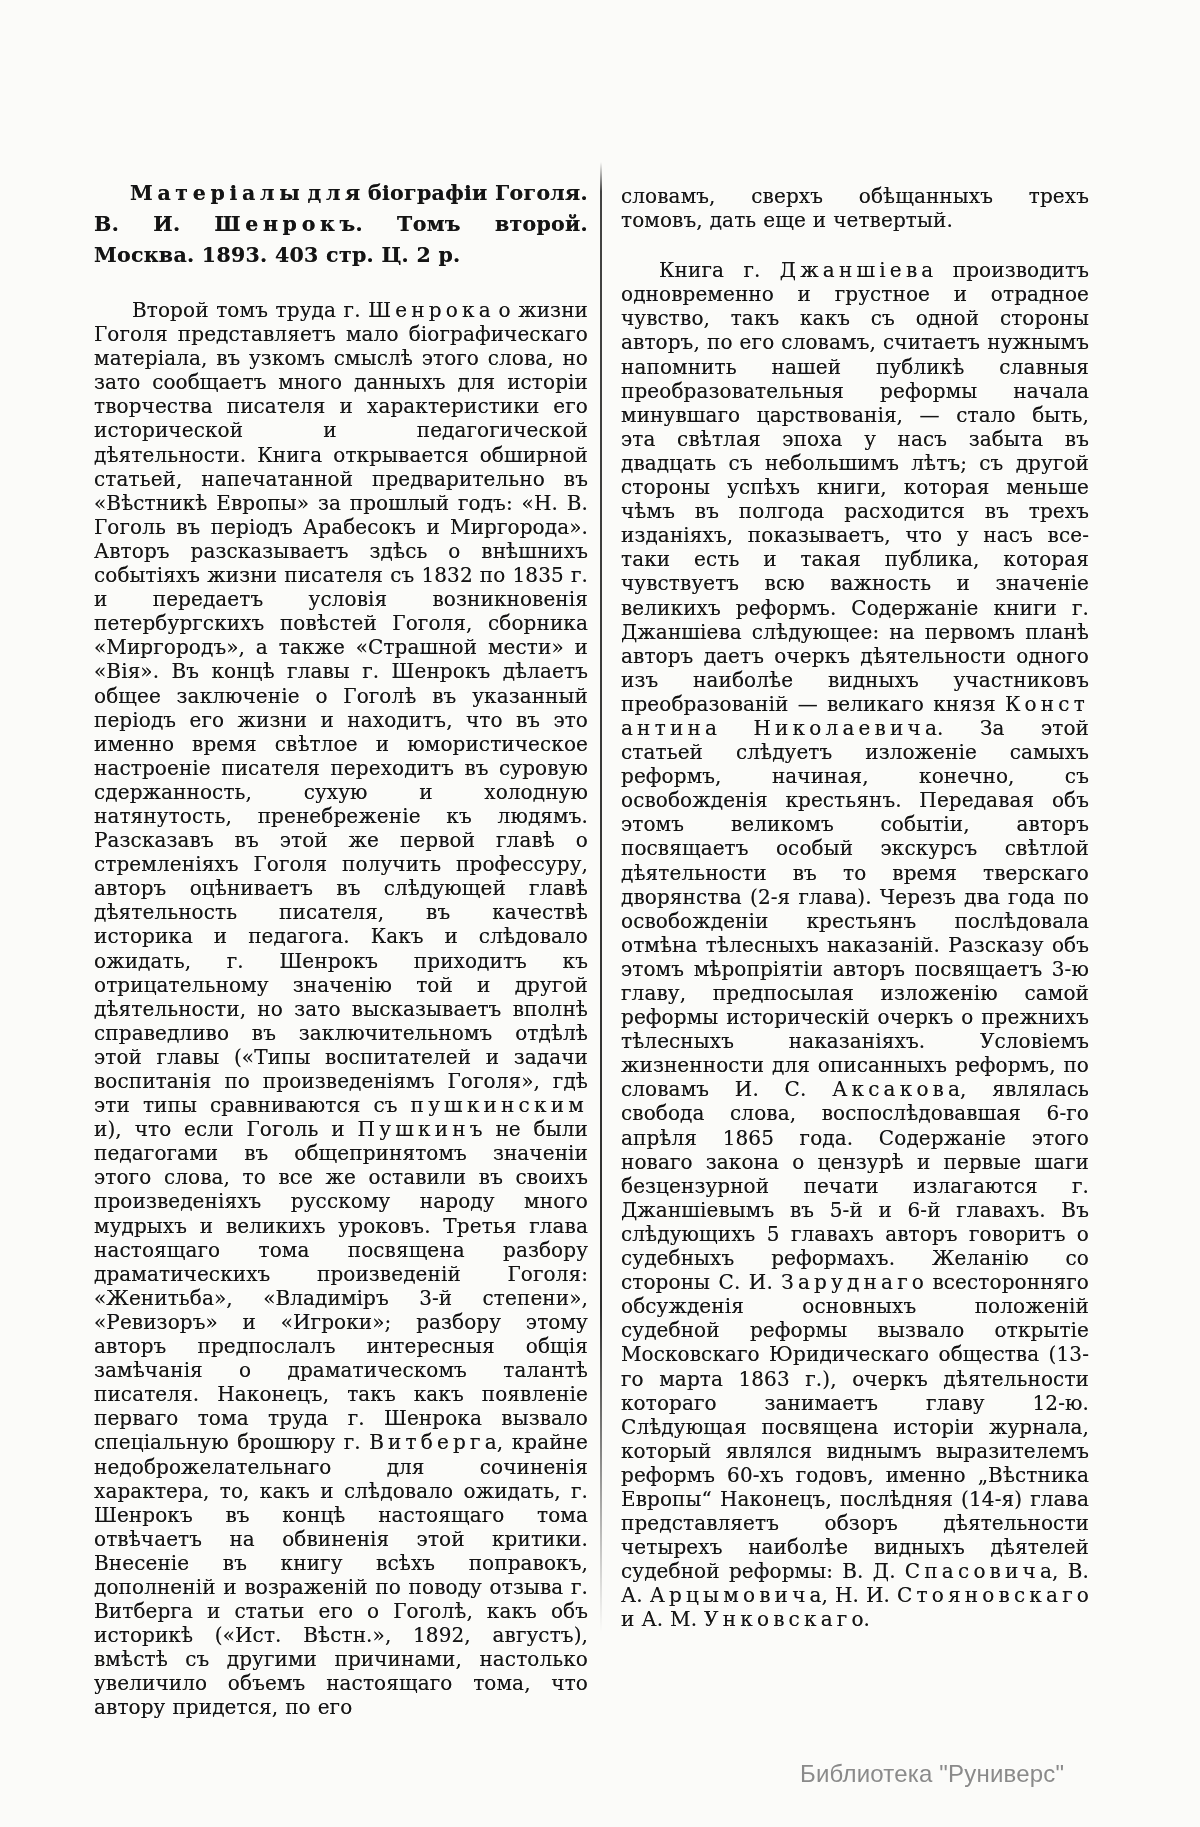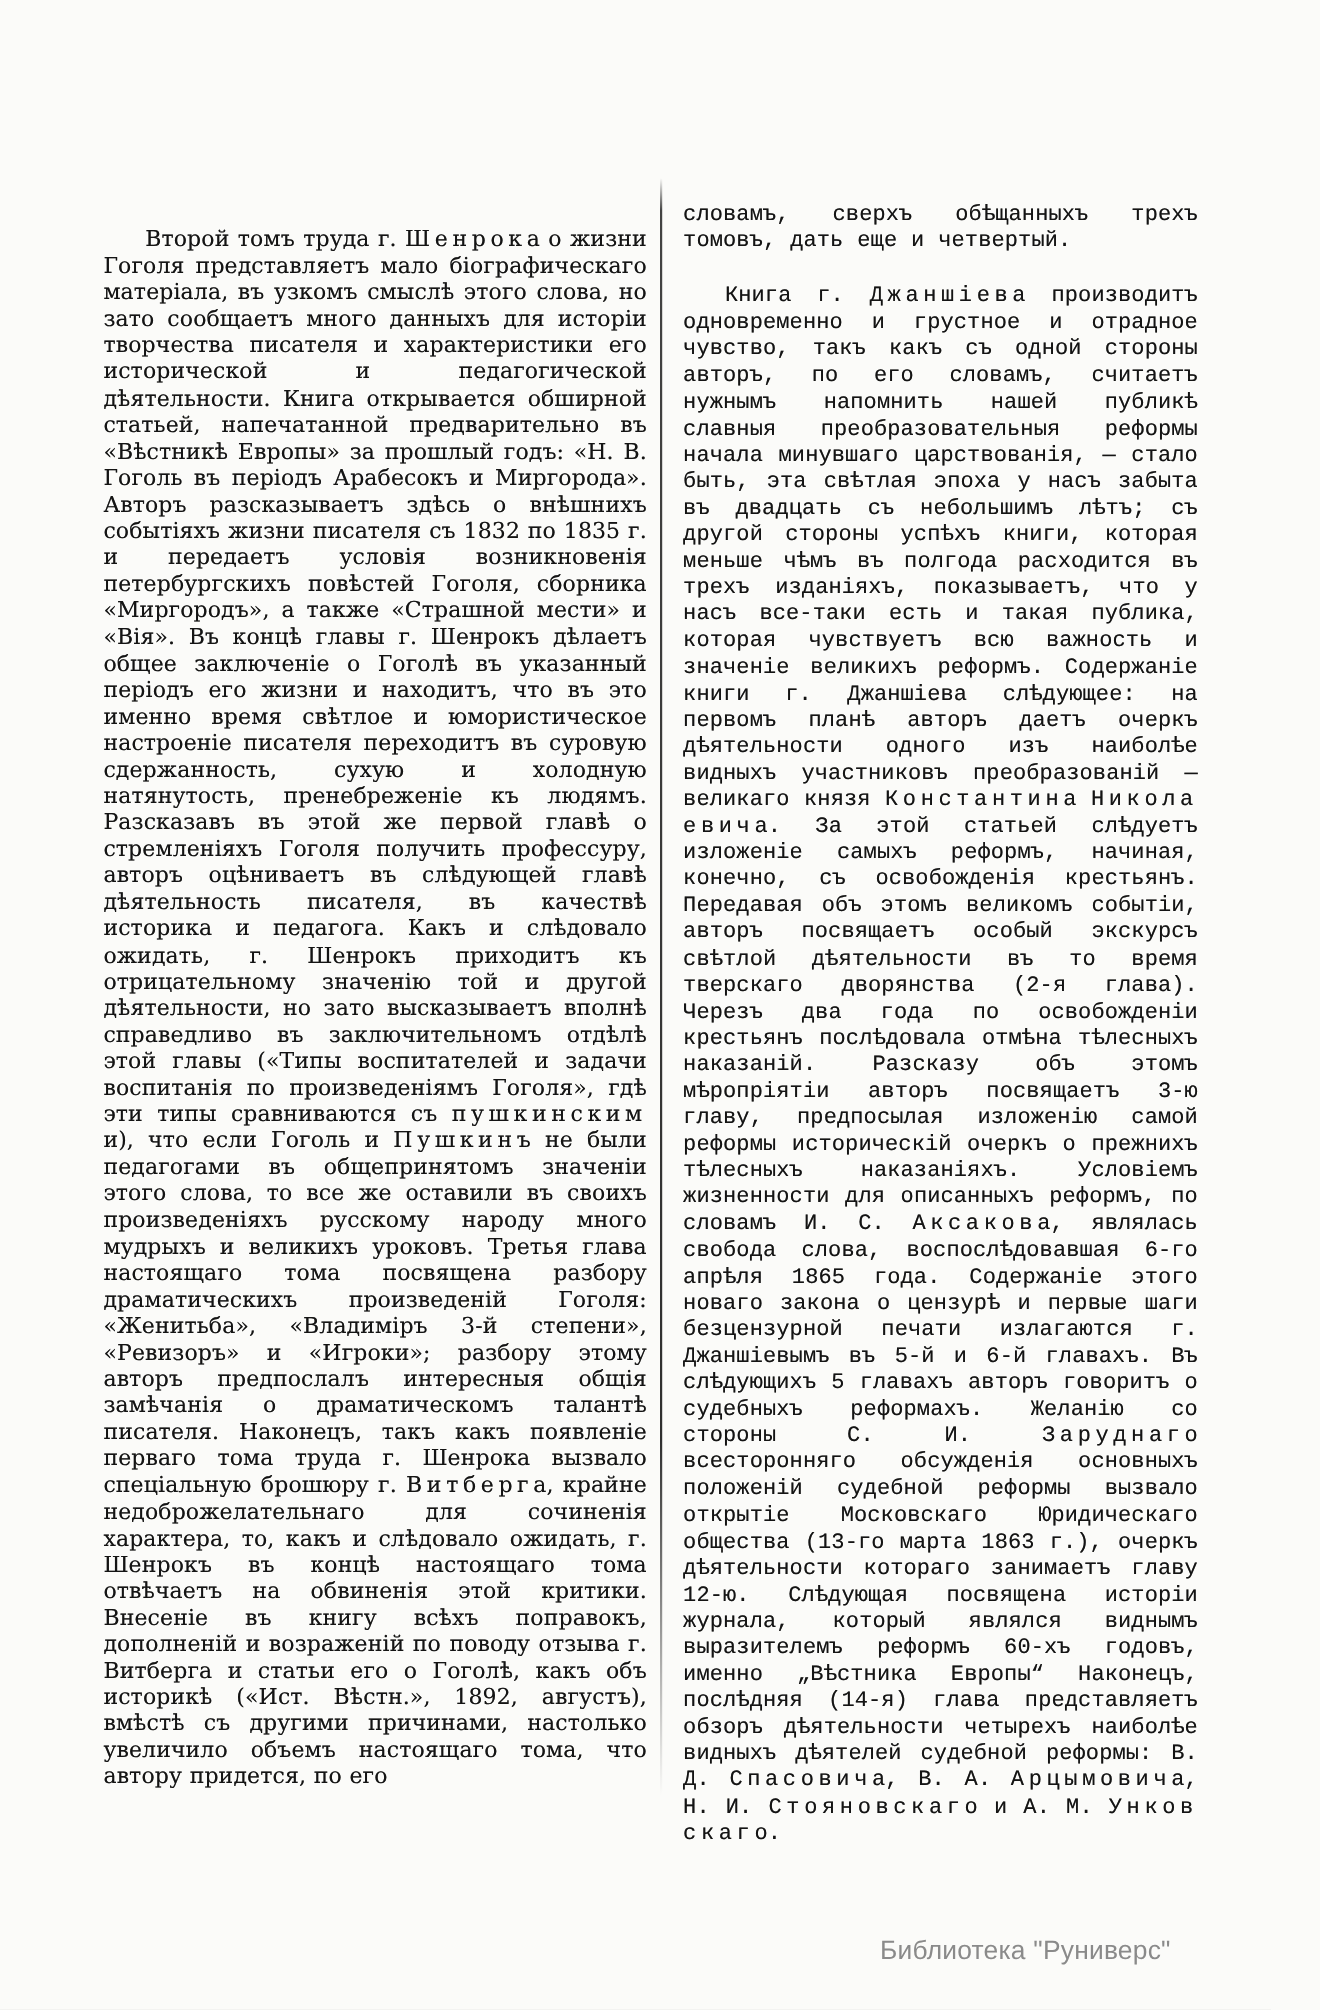--- a/index.html
+++ b/index.html
@@ -38,21 +38,21 @@
     font-size: 20px;
     line-height: 24.1px;
     text-align: justify;
     text-indent: 38px;
     letter-spacing: 0.1px;
     word-spacing: 0.5px;
     text-shadow: 0 0 0.6px rgba(15,15,15,0.55);
   }
   .no-indent { text-indent: 0; margin-top: 0; }
   .col-right .entry-heading { margin-top: 52px; }
-  .col-right .bodytext { margin-top: 26px; font-family: Liberation Mono, monospace; }
+  .col-right .bodytext { margin-top: 26px; }
 
   .divider {
     position: absolute;
     left: 600px;
     top: 162px;
     width: 2px;
     height: 1470px;
     background: linear-gradient(
       to bottom,
       rgba(35,35,35,0.0) 0%,
@@ -75,20 +75,21 @@
     letter-spacing: 0.2px;
     white-space: nowrap;
   }
 </style>
 </head>
 <body>
 
 <div class="page">
 
   <div class="col col-left">
+    <p class="entry-heading">М а т е р і а л ы д л я біографіи Гоголя. В. И. Ш е н р о к ъ. Томъ второй. Москва. 1893. 403 стр. Ц. 2 р.</p>
     <p class="bodytext">Второй томъ труда г. Ш е н р о к а о жизни Гоголя представляетъ мало біографическаго матеріала, въ узкомъ смыслѣ этого слова, но зато сообщаетъ много данныхъ для исторіи творчества писателя и характеристики его исторической и педагогической дѣятельности. Книга открывается обширной статьей, напечатанной предварительно въ «Вѣстникѣ Европы» за прошлый годъ: «Н. В. Гоголь въ періодъ Арабесокъ и Миргорода». Авторъ разсказываетъ здѣсь о внѣшнихъ событіяхъ жизни писателя съ 1832 по 1835 г. и передаетъ условія возникновенія петербургскихъ повѣстей Гоголя, сборника «Миргородъ», а также «Страшной мести» и «Вія». Въ концѣ главы г. Шенрокъ дѣлаетъ общее заключеніе о Гоголѣ въ указанный періодъ его жизни и находитъ, что въ это именно время свѣтлое и юмористическое настроеніе писателя переходитъ въ суровую сдержанность, сухую и холодную натянутость, пренебреженіе къ людямъ. Разсказавъ въ этой же первой главѣ о стремленіяхъ Гоголя получить профессуру, авторъ оцѣниваетъ въ слѣдующей главѣ дѣятельность писателя, въ качествѣ историка и педагога. Какъ и слѣдовало ожидать, г. Шенрокъ приходитъ къ отрицательному значенію той и другой дѣятельности, но зато высказываетъ вполнѣ справедливо въ заключительномъ отдѣлѣ этой главы («Типы воспитателей и задачи воспитанія по произведеніямъ Гоголя», гдѣ эти типы сравниваются съ п у ш к и н с к и м и), что если Гоголь и П у ш к и н ъ не были педагогами въ общепринятомъ значеніи этого слова, то все же оставили въ своихъ произведеніяхъ русскому народу много мудрыхъ и великихъ уроковъ. Третья глава настоящаго тома посвящена разбору драматическихъ произведеній Гоголя: «Женитьба», «Владиміръ 3-й степени», «Ревизоръ» и «Игроки»; разбору этому авторъ предпослалъ интересныя общія замѣчанія о драматическомъ талантѣ писателя. Наконецъ, такъ какъ появленіе перваго тома труда г. Шенрока вызвало спеціальную брошюру г. В и т б е р г а, крайне недоброжелательнаго для сочиненія характера, то, какъ и слѣдовало ожидать, г. Шенрокъ въ концѣ настоящаго тома отвѣчаетъ на обвиненія этой критики. Внесеніе въ книгу всѣхъ поправокъ, дополненій и возраженій по поводу отзыва г. Витберга и статьи его о Гоголѣ, какъ объ историкѣ («Ист. Вѣстн.», 1892, августъ), вмѣстѣ съ другими причинами, настолько увеличило объемъ настоящаго тома, что автору придется, по его</p>
   </div>
 
   <div class="divider"></div>
 
   <div class="col col-right">
     <p class="bodytext no-indent">словамъ, сверхъ обѣщанныхъ трехъ томовъ, дать еще и четвертый.</p>
     <p class="bodytext">Книга г. Д ж а н ш і е в а производитъ одновременно и грустное и отрадное чувство, такъ какъ съ одной стороны авторъ, по его словамъ, считаетъ нужнымъ напомнить нашей публикѣ славныя преобразовательныя реформы начала минувшаго царствованія, — стало быть, эта свѣтлая эпоха у насъ забыта въ двадцать съ небольшимъ лѣтъ; съ другой стороны успѣхъ книги, которая меньше чѣмъ въ полгода расходится въ трехъ изданіяхъ, показываетъ, что у насъ все-таки есть и такая публика, которая чувствуетъ всю важность и значеніе великихъ реформъ. Содержаніе книги г. Джаншіева слѣдующее: на первомъ планѣ авторъ даетъ очеркъ дѣятельности одного изъ наиболѣе видныхъ участниковъ преобразованій — великаго князя К о н с т а н т и н а Н и к о л а е в и ч а. За этой статьей слѣдуетъ изложеніе самыхъ реформъ, начиная, конечно, съ освобожденія крестьянъ. Передавая объ этомъ великомъ событіи, авторъ посвящаетъ особый экскурсъ свѣтлой дѣятельности въ то время тверскаго дворянства (2-я глава). Черезъ два года по освобожденіи крестьянъ послѣдовала отмѣна тѣлесныхъ наказаній. Разсказу объ этомъ мѣропріятіи авторъ посвящаетъ 3-ю главу, предпосылая изложенію самой реформы историческій очеркъ о прежнихъ тѣлесныхъ наказаніяхъ. Условіемъ жизненности для описанныхъ реформъ, по словамъ И. С. А к с а к о в а, являлась свобода слова, воспослѣдовавшая 6-го апрѣля 1865 года. Содержаніе этого новаго закона о цензурѣ и первые шаги безцензурной печати излагаются г. Джаншіевымъ въ 5-й и 6-й главахъ. Въ слѣдующихъ 5 главахъ авторъ говоритъ о судебныхъ реформахъ. Желанію со стороны С. И. З а р у д н а г о всесторонняго обсужденія основныхъ положеній судебной реформы вызвало открытіе Московскаго Юридическаго общества (13-го марта 1863 г.), очеркъ дѣятельности котораго занимаетъ главу 12-ю. Слѣдующая посвящена исторіи журнала, который являлся виднымъ выразителемъ реформъ 60-хъ годовъ, именно „Вѣстника Европы“ Наконецъ, послѣдняя (14-я) глава представляетъ обзоръ дѣятельности четырехъ наиболѣе видныхъ дѣятелей судебной реформы: В. Д. С п а с о в и ч а, В. А. А р ц ы м о в и ч а, Н. И. С т о я н о в с к а г о и А. М. У н к о в с к а г о.</p>
   </div>
 

